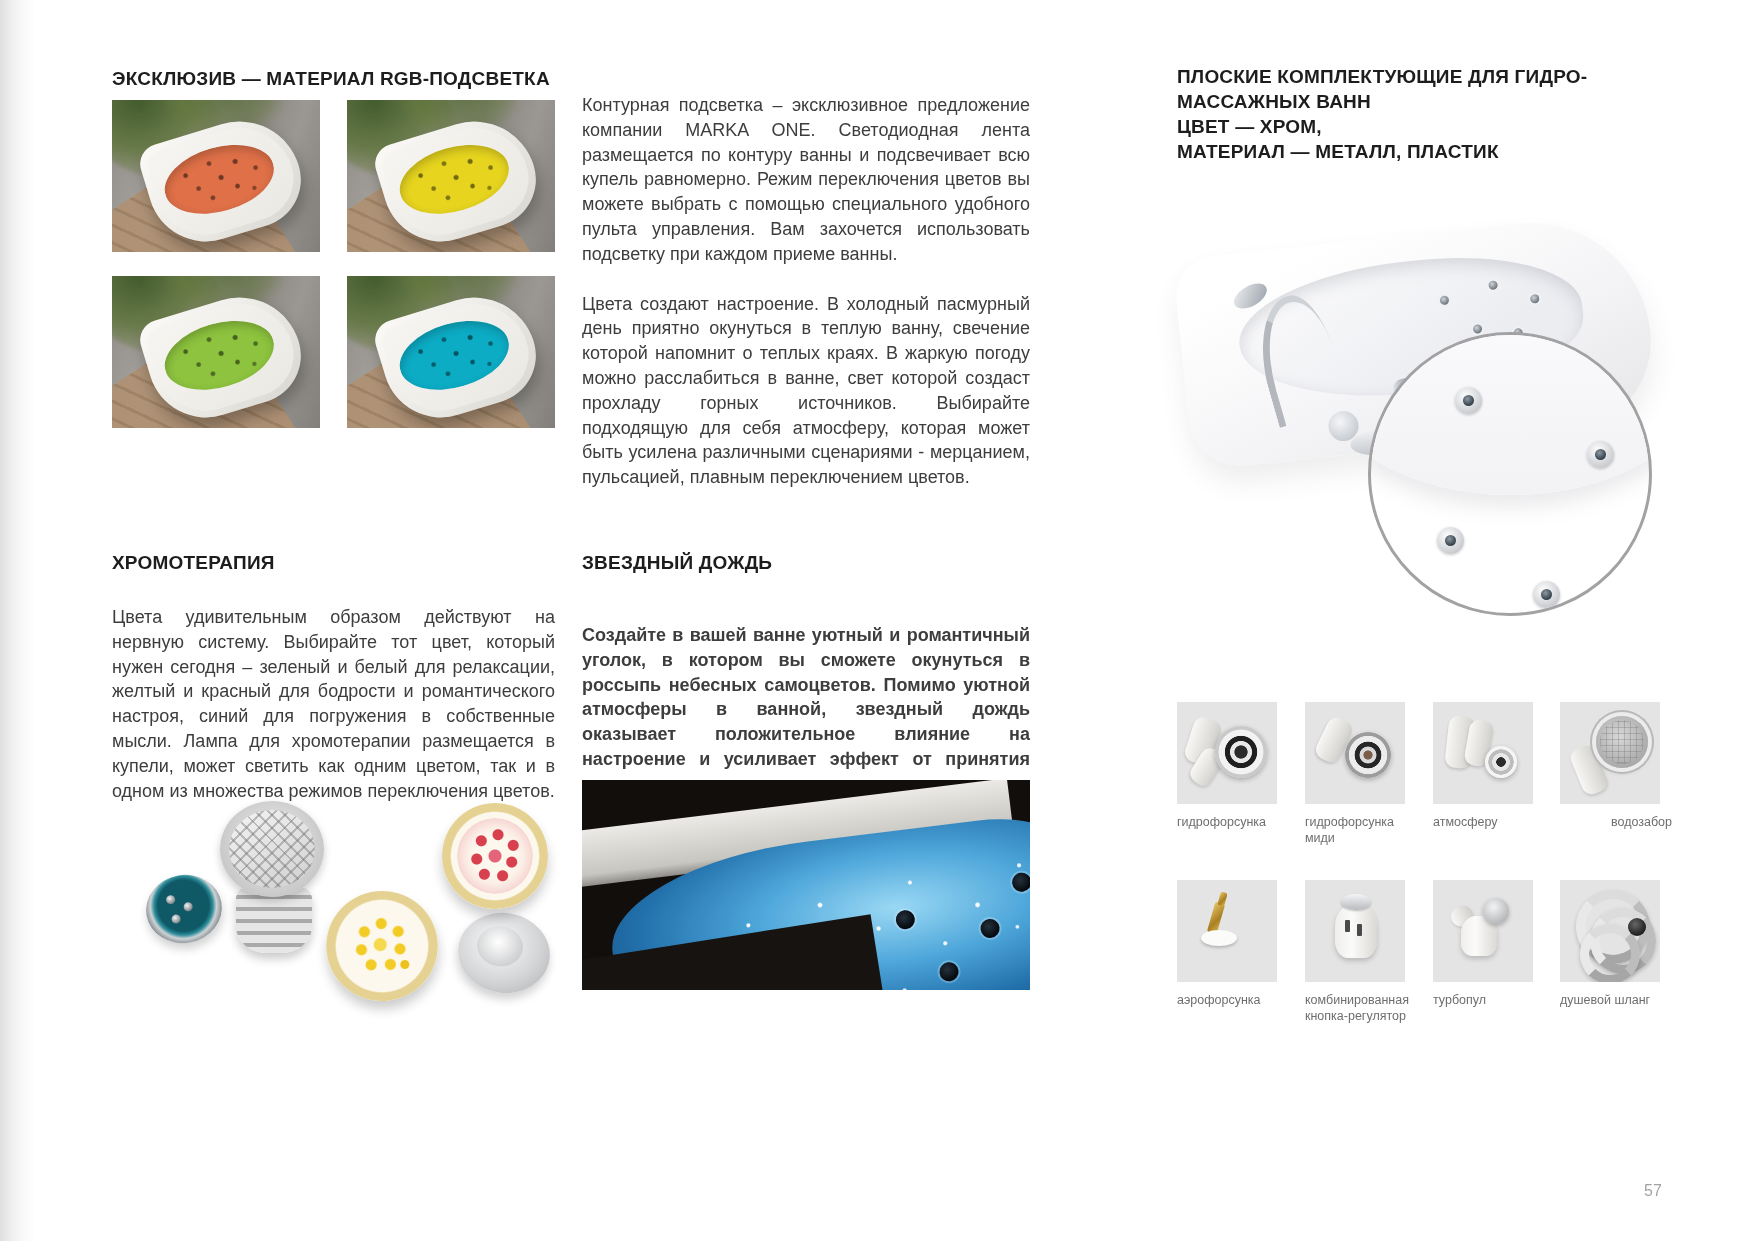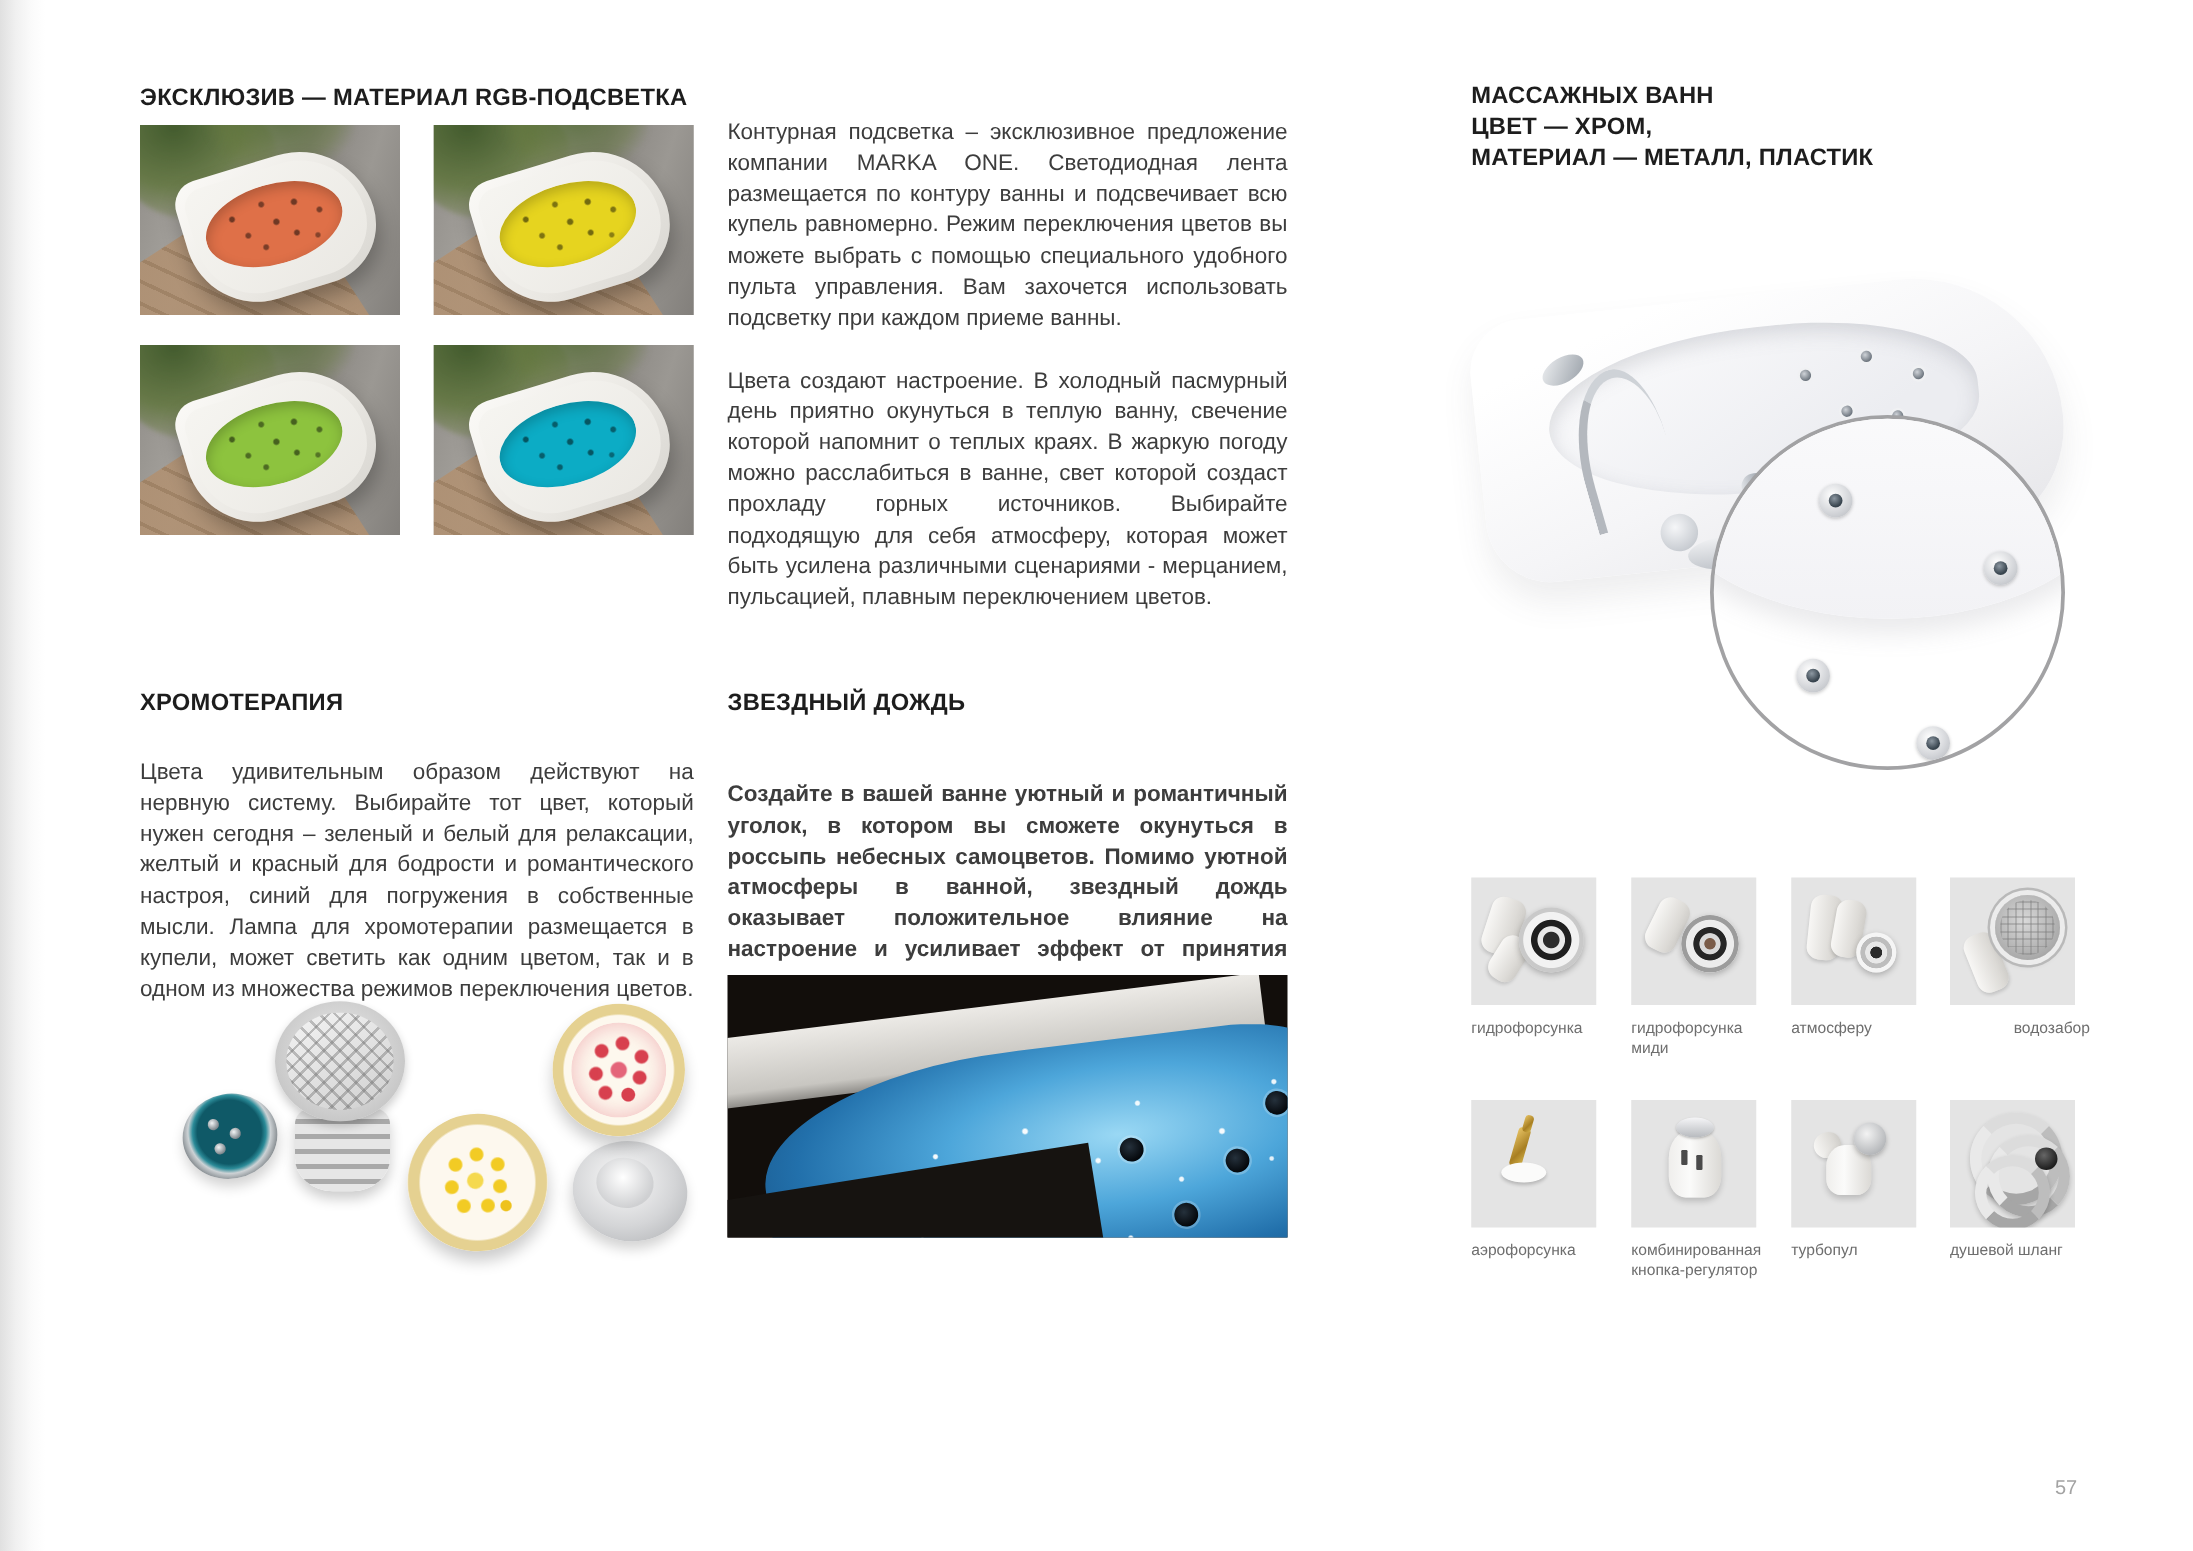--- a/index.html
+++ b/index.html
@@ -244,20 +244,21 @@
     <div class="sp-stars"></div>
     <div class="sp-jet" style="left:62%;top:42%;"></div>
     <div class="sp-jet" style="left:80%;top:52%;"></div>
     <div class="sp-jet" style="left:70%;top:72%;"></div>
     <div class="sp-jet" style="left:88%;top:30%;"></div>
   </div>
   <div class="sp-fg"></div>
 </div>
 
 <div class="abs h-sec wrap" style="left:1177px;top:64px;width:500px;">
+  <div>ПЛОСКИЕ КОМПЛЕКТУЮЩИЕ ДЛЯ ГИДРО-</div>
   <div>МАССАЖНЫХ ВАНН</div>
   <div>ЦВЕТ — ХРОМ,</div>
   <div>МАТЕРИАЛ  — МЕТАЛЛ, ПЛАСТИК</div>
 </div>
 
 <div class="abs bw-tub">
   <div class="bw-inner"></div>
   <div class="bw-hose"></div>
   <div class="bw-head"></div>
   <div class="bw-spout"></div>

